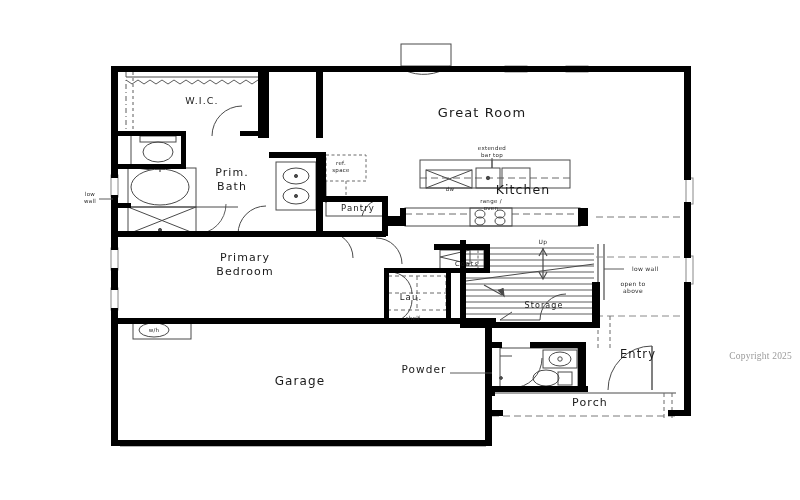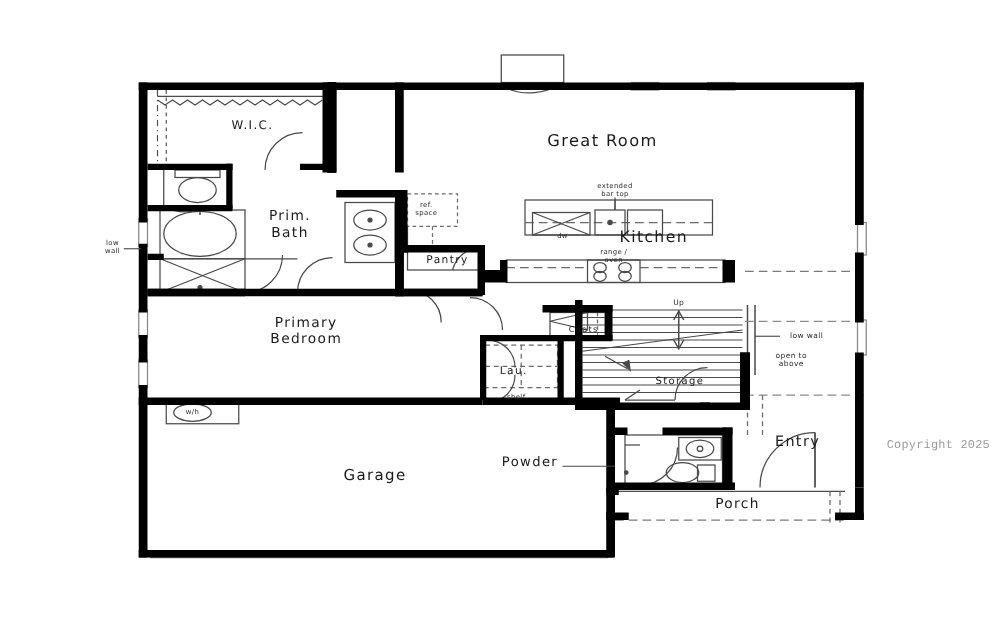--- a/index.html
+++ b/index.html
@@ -1,21 +1,21 @@
 <!DOCTYPE html>
 <html><head>
 <meta charset="utf-8">
 <style>
   html,body{margin:0;padding:0;background:#ffffff;}
   body{width:800px;height:500px;overflow:hidden;
        font-family:"DejaVu Sans","Liberation Sans",sans-serif;}
   #stage{position:relative;width:800px;height:376px;background:#fff;}
   #plan{position:absolute;left:0;top:0;width:800px;height:500px;}
   .cpy{position:absolute;right:8px;text-align:left;color:#9a9a9a;
-       font-family:Liberation Mono, monospace;
+       font-family:Liberation Serif, serif;
        font-size:9.5px;letter-spacing:.2px;white-space:nowrap;}
   #cpy1{bottom:15px;}
   #cpy2{bottom:3px;}
 </style>
 </head>
 <body>
 
 <div id="stage">
 
   <svg id="plan" viewBox="0 0 800 500">

